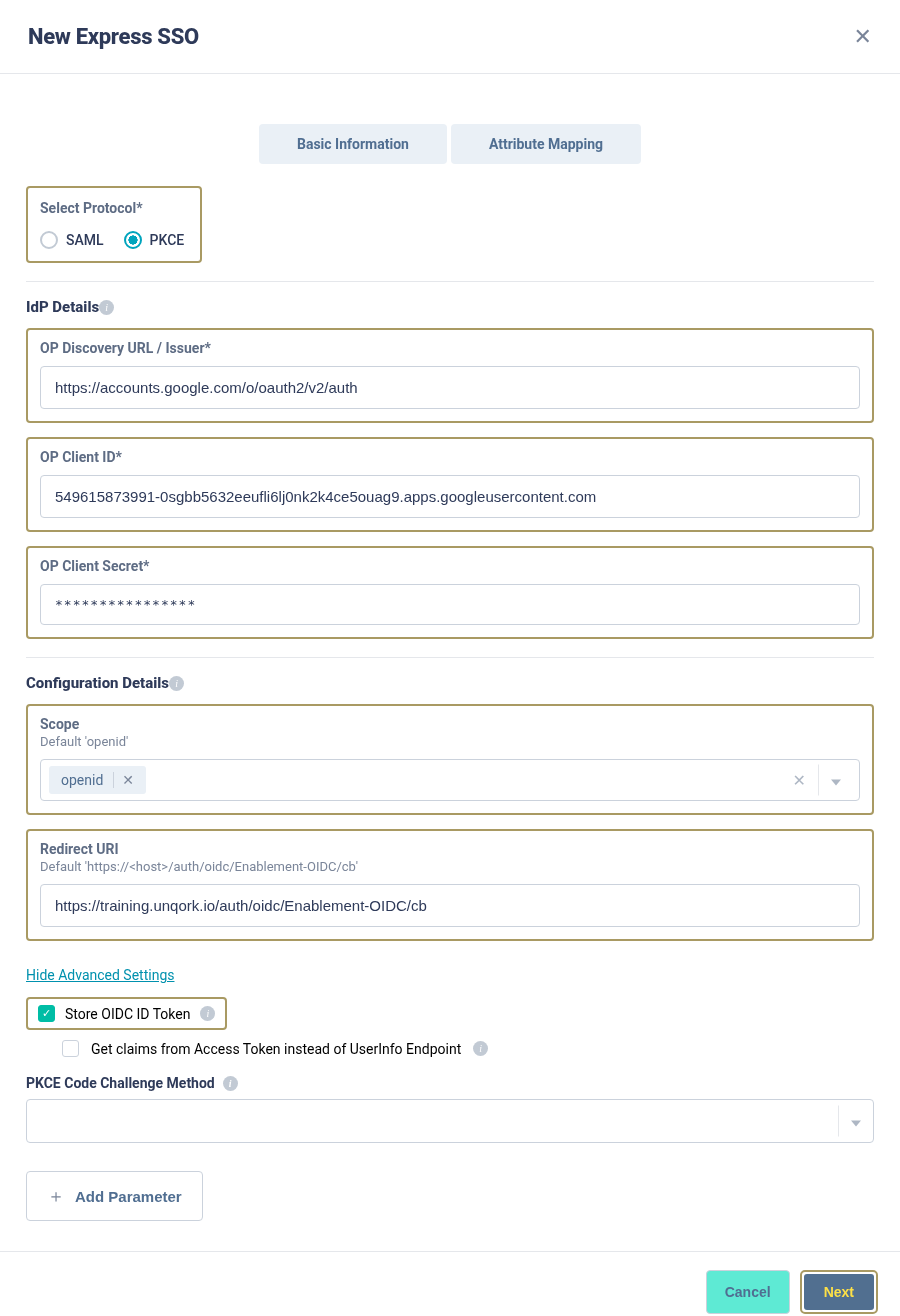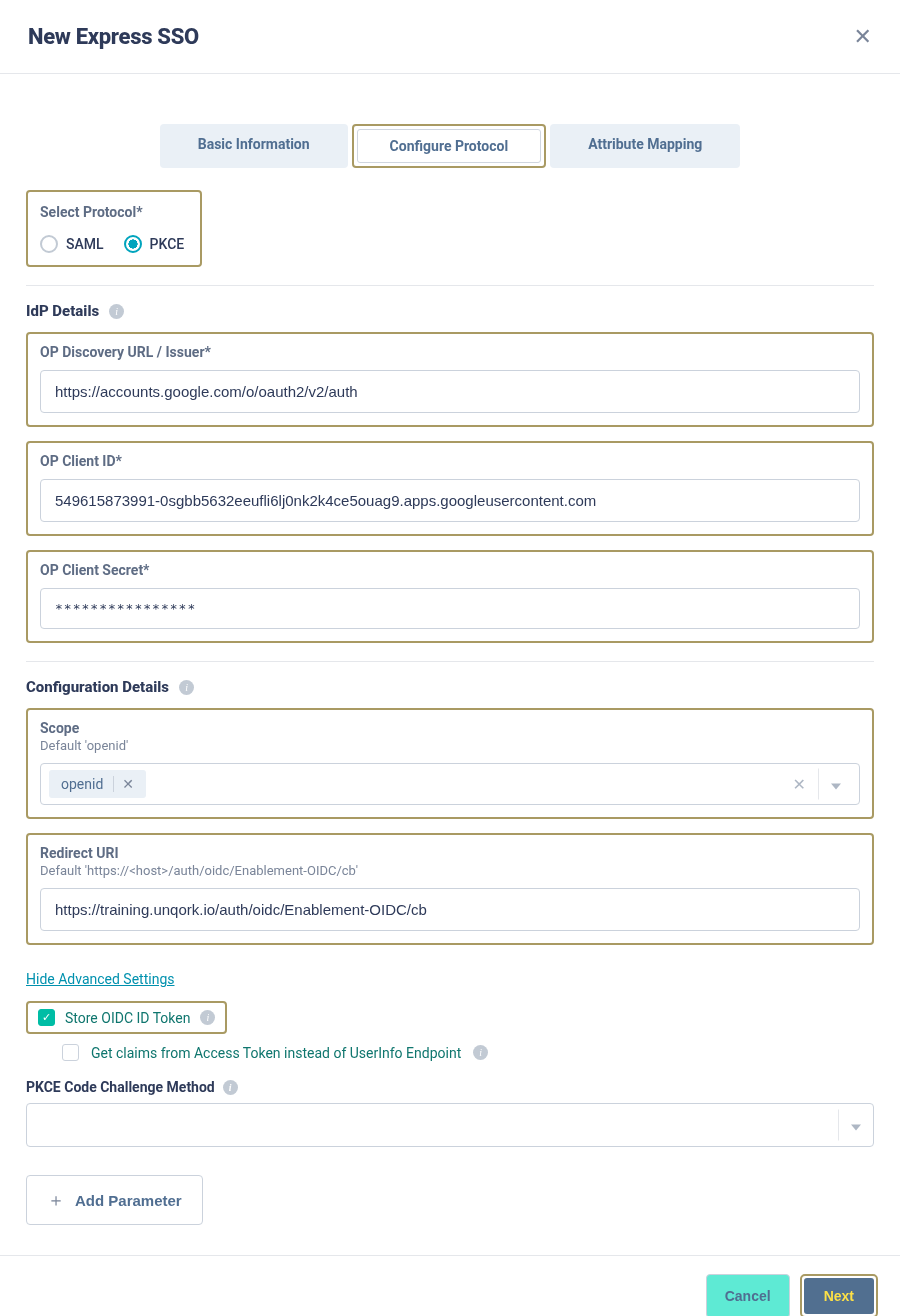--- a/index.html
+++ b/index.html
@@ -112,21 +112,20 @@
   }
   .radio-text {
     font-size: 14px;
     color: #2e3a59;
     font-weight: 500;
   }
   .hr { border: 0; border-top: 1px solid #e5e7eb; margin: 2px 0 16px 0; }
   .section-head {
     display: flex;
     align-items: center;
-    gap: 10px;
     margin-bottom: 12px;
   }
   .section-title {
     font-size: 15px;
     font-weight: 800;
     color: #2e3a59;
   }
   .info-icon {
     width: 15px; height: 15px;
     border-radius: 50%;
@@ -239,21 +238,21 @@
     background: #fff;
   }
   .checkbox.checked {
     background: #00bda5;
     border-color: #00bda5;
     color: #fff;
     font-size: 11px;
   }
   .check-label {
     font-size: 14px;
-    color: #0f766e;
+    color: #000000;
   }
   .pkce-row { margin-top: 16px; }
   .pkce-label {
     font-size: 14px;
     font-weight: 700;
     color: #2e3a59;
     display: inline-flex;
     align-items: center;
     gap: 8px;
     margin-bottom: 8px;
@@ -328,23 +327,20 @@
 
 <div class="modal-header">
   <div class="modal-title">New Express SSO</div>
   <div class="close-x">✕</div>
 </div>
 
 <div class="content">
 
   <div class="tabs">
     <div class="tab">Basic Information</div>
-    <div class="tab active-wrap">
-      <div class="inner">Configure Protocol</div>
-    </div>
     <div class="tab">Attribute Mapping</div>
   </div>
 
   <div class="protocol-box">
     <span class="label">Select Protocol*</span>
     <div class="radio-row">
       <label class="radio">
         <span class="radio-circle"></span>
         <span class="radio-text">SAML</span>
       </label>

